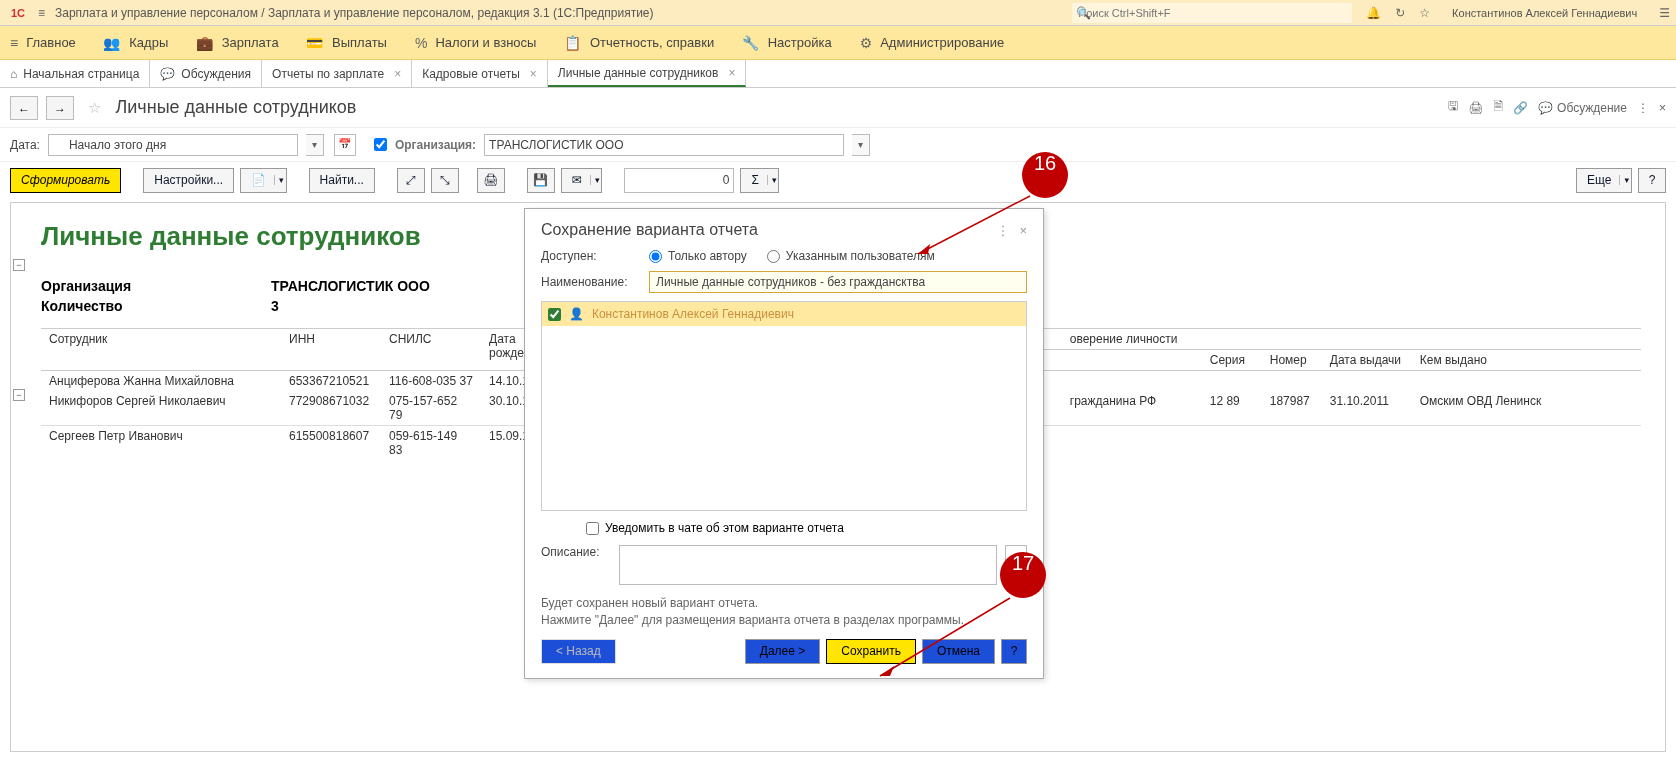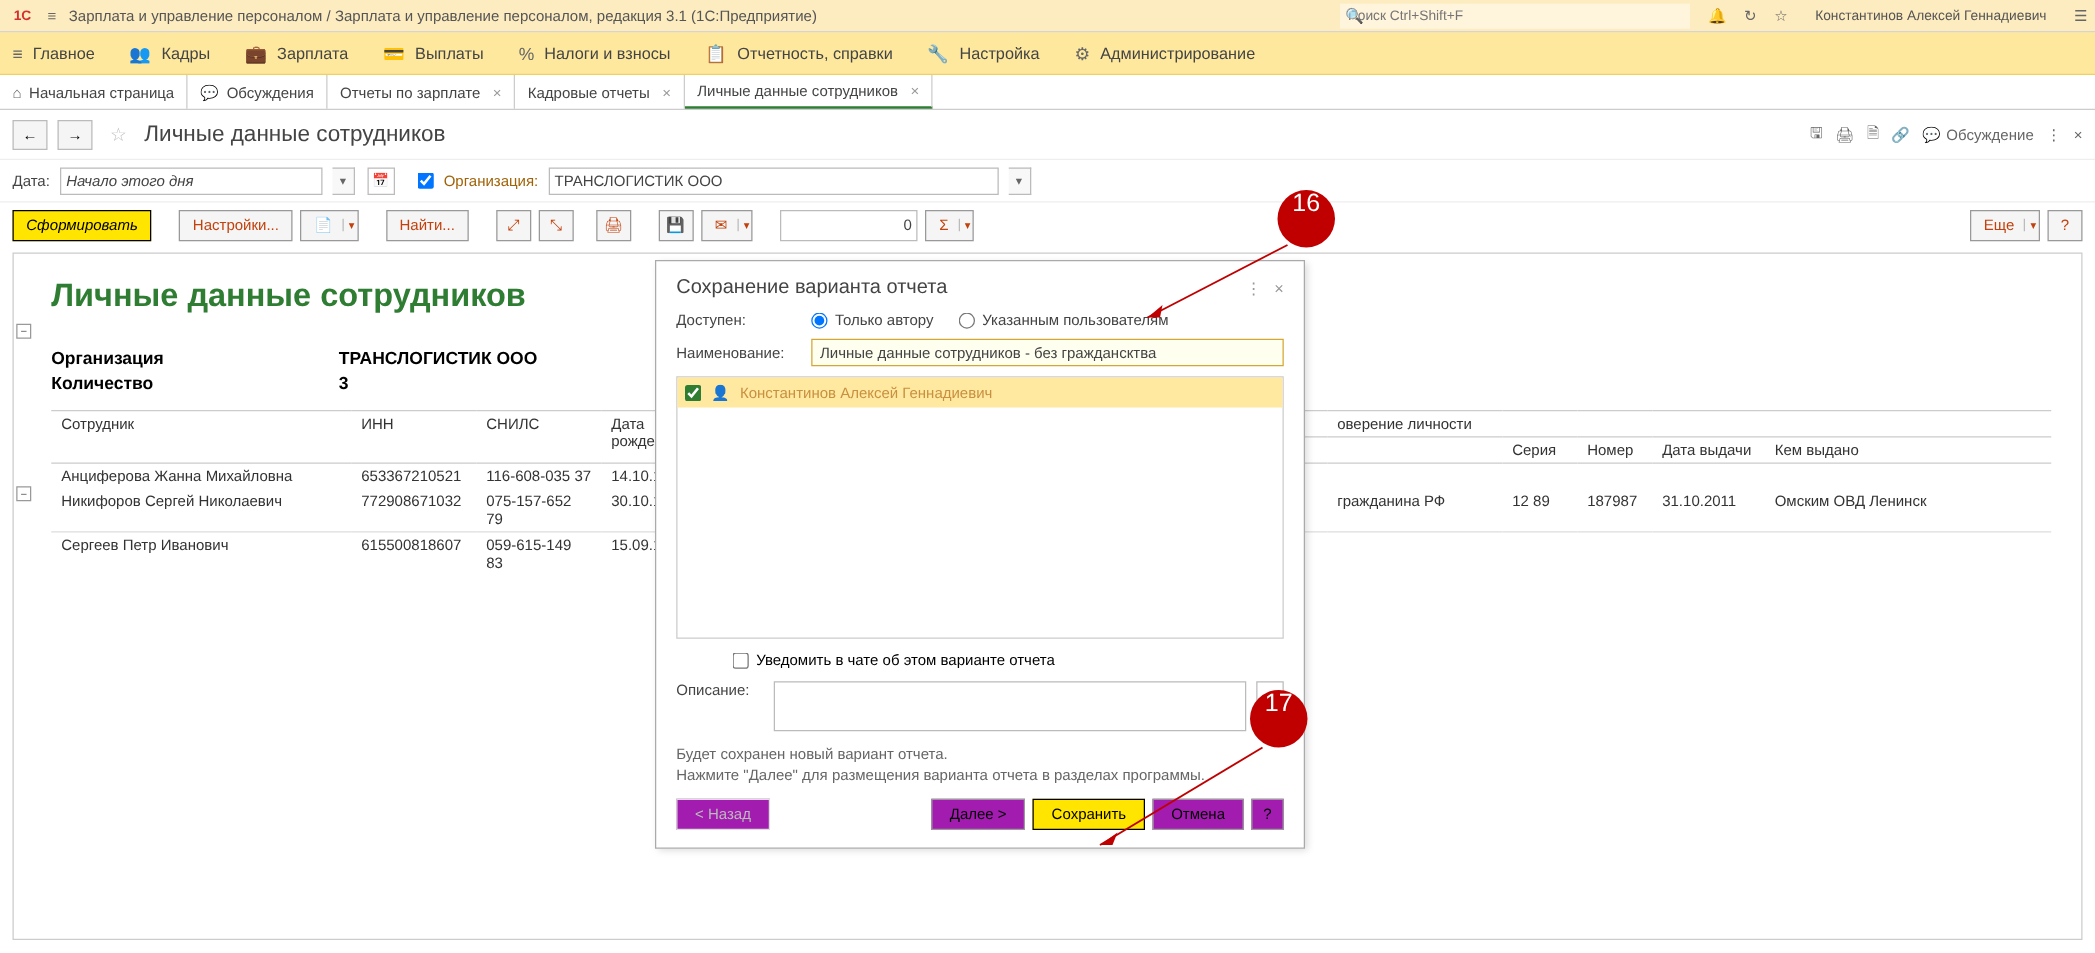--- a/index.html
+++ b/index.html
@@ -36,30 +36,30 @@
 .star-icon { color: #bbb; margin: 0 6px; cursor: pointer; font-size: 15px; }
 .page-title { font-size: 18px; color: #444; }
 .header-spacer { flex: 1; }
 .header-icons { display: flex; gap: 10px; color: #666; align-items: center; }
 .header-icons span, .header-icons .btn-like { cursor: pointer; }
 .discuss-btn { display: flex; align-items: center; gap: 4px; border: none; background: none; cursor: pointer; }
 
 
 .filter-bar { height: 34px; display: flex; align-items: center; padding: 0 10px; gap: 8px; border-bottom: 1px solid #eee; }
 .filter-label { color: #444; }
-.date-input { width: 210px; height: 22px; border: 1px solid #bbb; padding: 0 4px; display: flex; align-items: center; background: #fff; color: #444; font-style: italic; }
+.date-input { width: 250px; height: 22px; border: 1px solid #bbb; padding: 0 20px; display: flex; align-items: center; background: #fff; color: #444; }
 .drop-btn { width: 18px; height: 22px; border: 1px solid #bbb; border-left: none; background: #f8f8f8; display: flex; align-items: center; justify-content: center; cursor: pointer; color: #666; font-size: 10px; }
 .cal-btn { width: 22px; height: 22px; border: 1px solid #bbb; margin-left: 2px; display: flex; align-items: center; justify-content: center; cursor: pointer; color: #666; font-size: 11px; }
 .org-check { margin-left: 10px; }
-.org-label { color: #a16207; }
+.org-label { color: #737373; font-weight: bold; }
 .org-input { width: 360px; height: 22px; border: 1px solid #bbb; padding: 0 4px; display: flex; align-items: center; color: #444; }
 
 
 .toolbar { height: 36px; display: flex; align-items: center; padding: 0 10px; gap: 6px; }
-.btn { height: 25px; border: 1px solid #999; background: #f5f5f5; padding: 0 10px; display: flex; align-items: center; cursor: pointer; font-size: 12px; color: #c2410c; gap: 4px; }
+.btn { height: 25px; border: 1px solid #999; background: #f5f5f5; padding: 0 10px; display: flex; align-items: center; cursor: pointer; font-size: 12px; color: #0f172a; gap: 4px; }
 .btn.primary { background: #ffe500; border-color: #000; font-weight: normal; color: #000; font-style: italic; }
 .btn.icon-only { width: 28px; padding: 0; justify-content: center; }
 .btn.split { padding-right: 2px; }
 .btn.split .split-arrow { border-left: 1px solid #bbb; padding-left: 4px; margin-left: 4px; font-size: 9px; }
 .spinner { width: 110px; height: 25px; border: 1px solid #bbb; display: flex; align-items: center; justify-content: flex-end; padding-right: 4px; color: #444; }
 .toolbar-spacer { flex: 1; }
 
 
 .report-wrap { position: relative; padding: 10px 0 10px 10px; }
 .report-title { color: #2e7d32; font-size: 26px; font-weight: bold; margin: 8px 0 14px 20px; }
@@ -88,21 +88,21 @@
 .user-list { border: 1px solid #ccc; height: 210px; background: #fff; margin-bottom: 10px; }
 .user-row { height: 24px; background: #ffe9a0; display: flex; align-items: center; padding: 0 6px; gap: 8px; color: #c89040; font-size: 12px; }
 .user-row .chk { accent-color: #2e7d32; }
 .notify-row { display: flex; align-items: center; gap: 6px; margin-bottom: 10px; padding-left: 45px; }
 .desc-row { display: flex; align-items: flex-start; gap: 8px; margin-bottom: 10px; }
 .desc-row textarea { flex: 1; height: 40px; border: 1px solid #bbb; resize: none; font-size: 12px; padding: 2px 4px; }
 .desc-row .ellipsis-btn { width: 22px; height: 22px; border: 1px solid #bbb; display: flex; align-items: center; justify-content: center; cursor: pointer; }
 .help-text { font-size: 12px; color: #666; margin-bottom: 10px; line-height: 1.4; }
 .dlg-buttons { display: flex; align-items: center; gap: 6px; }
 .dlg-buttons .spacer { flex: 1; }
-.dlg-btn { height: 25px; border: 1px solid #999; background: #a21caf; padding: 0 14px; font-size: 12px; cursor: pointer; display: flex; align-items: center; }
+.dlg-btn { height: 25px; border: 1px solid #999; background: #1d4ed8; padding: 0 14px; font-size: 12px; cursor: pointer; display: flex; align-items: center; }
 .dlg-btn.primary { background: #ffe500; border-color: #000; }
 .dlg-btn.disabled { color: #bbb; border-color: #ddd; cursor: default; }
 .dlg-btn.help { width: 26px; padding: 0; justify-content: center; }
 
 
 .anno-circle { position: absolute; width: 46px; height: 46px; border-radius: 50%; background: #c00000; color: #fff; display: flex; align-items: flex-start; justify-content: center; font-size: 20px; font-weight: normal; }
 
 svg.arrowsvg line { stroke: #c00000; stroke-width: 1.5; }
 svg.arrowsvg polygon { fill: #c00000; }
 

